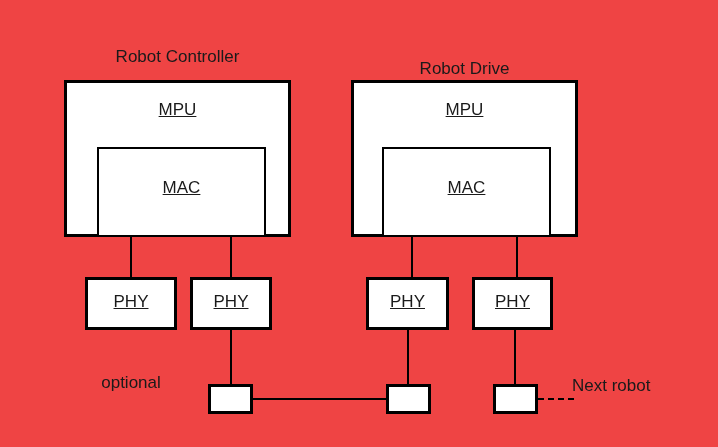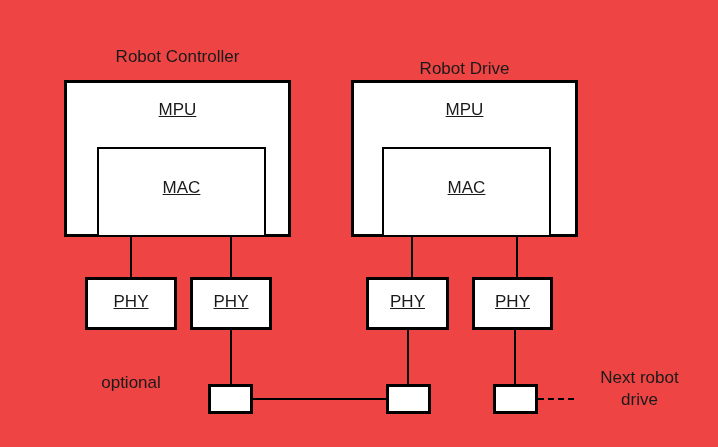--- a/index.html
+++ b/index.html
@@ -69,23 +69,23 @@
     line-height: 20px;
     text-align: center;
     color: #1a1a1a;
     white-space: nowrap;
     user-select: none;
   }
   .nextlabel {
     position: absolute;
     font-size: 17px;
     line-height: 22px;
-    text-align: center;
     color: #1a1a1a;
     user-select: none;
+    margin-top: 8px;
   }
 </style>
 </head>
 <body>
 
 <div id="canvas">
 
   <div class="title" style="left:64px; top:47px; width:227px;">Robot Controller</div>
 
   <div class="box" style="left:64px; top:80px; width:227px; height:157px;"></div>
@@ -134,16 +134,15 @@
   <div class="hline" style="left:252px; top:398px; width:135px;"></div>
 
   <div class="box" style="left:386px; top:384px; width:45px; height:30px;"></div>
 
   <div class="box" style="left:493px; top:384px; width:45px; height:30px;"></div>
 
   <div class="dashed" style="left:538px; top:398px; width:36px;"></div>
 
   <div class="nextlabel" style="left:572px; top:367px; width:135px;">
     <div>Next robot</div>
-    <div>drive</div>
   </div>
 
 </div>
 
 </body></html>

